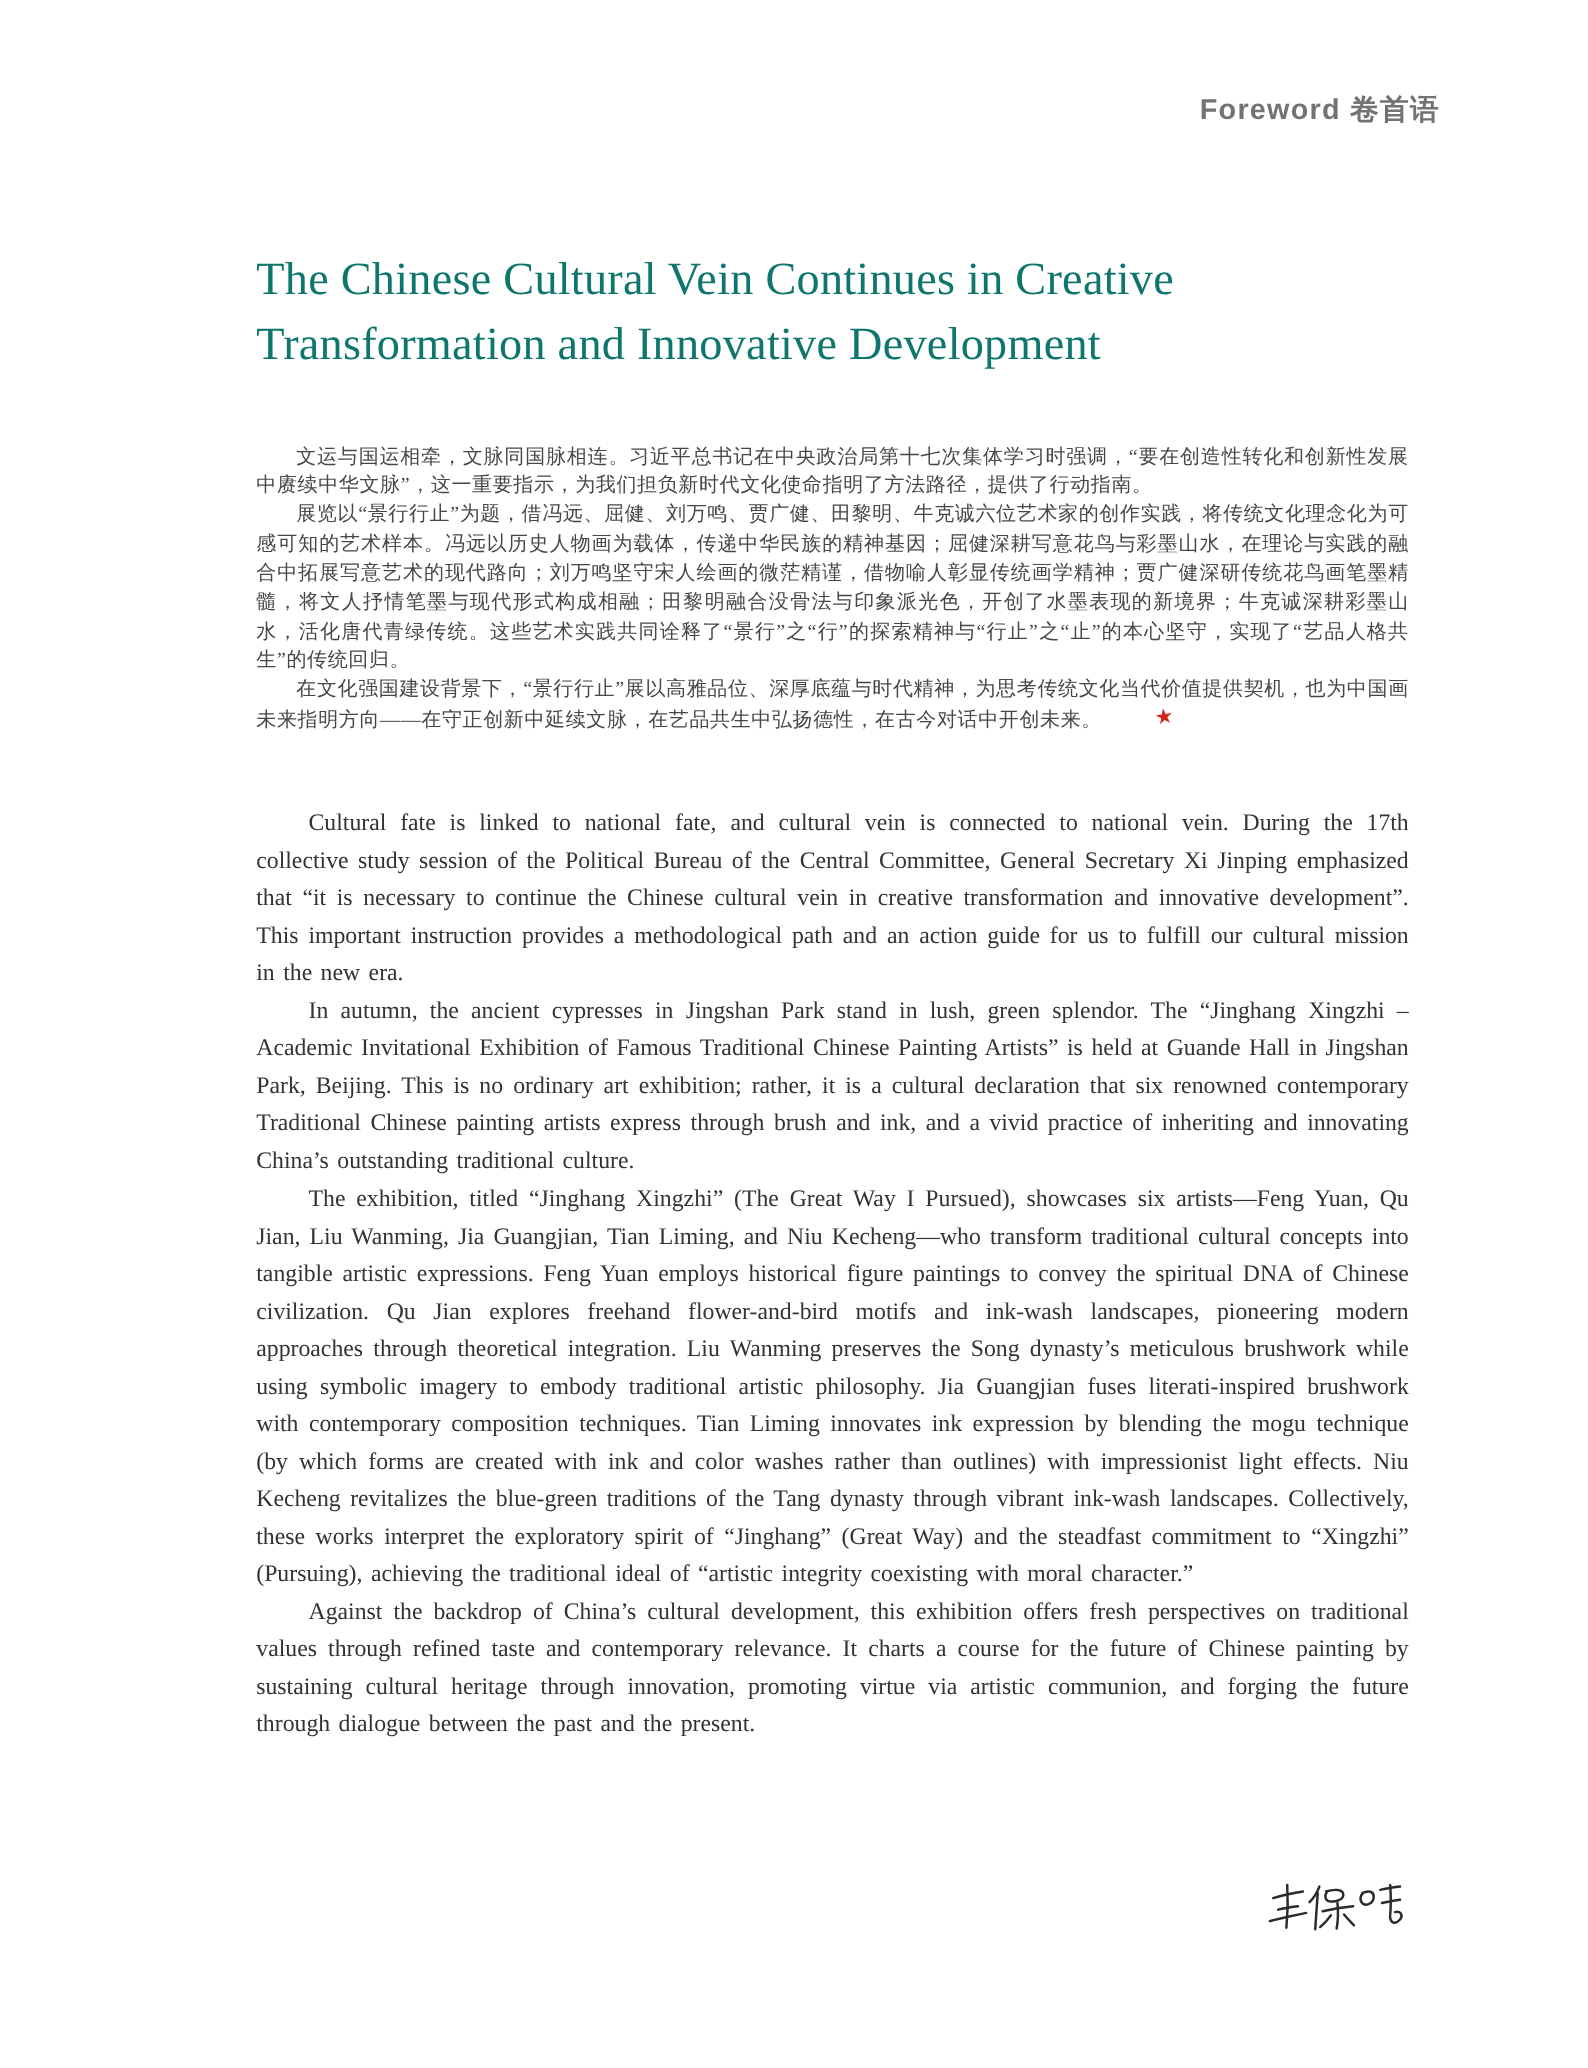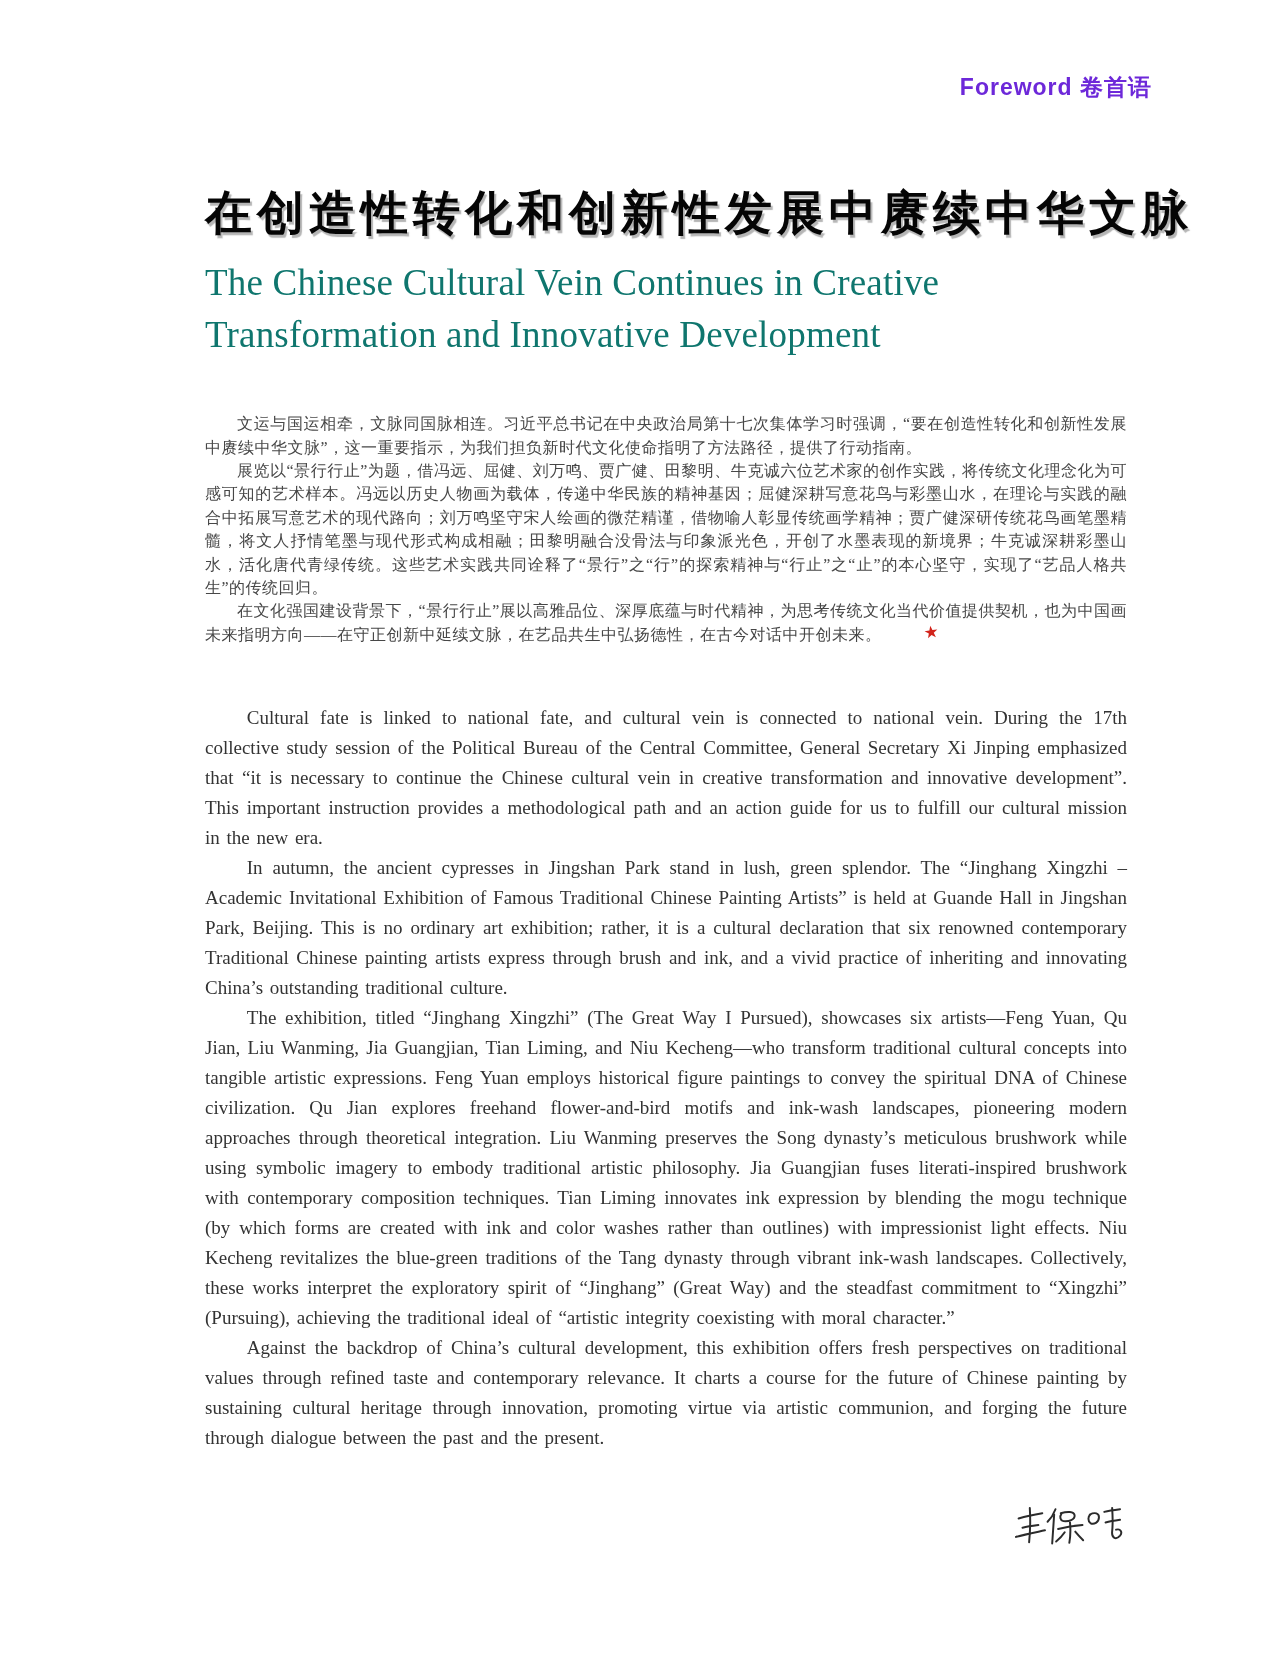--- a/index.html
+++ b/index.html
@@ -8,21 +8,21 @@
     width: 1270px;
     height: 1654px;
     background: #ffffff;
     overflow: hidden;
     font-family: "Liberation Serif", "DejaVu Serif", serif;
   }
   .foreword-label {
     position: absolute;
     top: 72px;
     right: 118px;
-    color: #6d28d9;
+    color: #737373;
     font-family: "Liberation Sans", "DejaVu Sans", sans-serif;
     font-size: 23px;
     font-weight: 600;
     letter-spacing: 1px;
   }
   .content {
     position: absolute;
     left: 205px;
     top: 184px;
     width: 922px;
@@ -88,21 +88,20 @@
 </style>
 </head>
 <body>
 
 <div class="page">
 
   <div class="foreword-label">Foreword  卷首语</div>
 
   <div class="content">
 
-    <h1 class="title-zh">在创造性转化和创新性发展中赓续中华文脉</h1>
 
     <h2 class="title-en">The Chinese Cultural Vein Continues in Creative Transformation and Innovative Development</h2>
 
     <div class="zh-body">
       <p>文运与国运相牵，文脉同国脉相连。习近平总书记在中央政治局第十七次集体学习时强调，“要在创造性转化和创新性发展中赓续中华文脉”，这一重要指示，为我们担负新时代文化使命指明了方法路径，提供了行动指南。</p>
       <p>展览以“景行行止”为题，借冯远、屈健、刘万鸣、贾广健、田黎明、牛克诚六位艺术家的创作实践，将传统文化理念化为可感可知的艺术样本。冯远以历史人物画为载体，传递中华民族的精神基因；屈健深耕写意花鸟与彩墨山水，在理论与实践的融合中拓展写意艺术的现代路向；刘万鸣坚守宋人绘画的微茫精谨，借物喻人彰显传统画学精神；贾广健深研传统花鸟画笔墨精髓，将文人抒情笔墨与现代形式构成相融；田黎明融合没骨法与印象派光色，开创了水墨表现的新境界；牛克诚深耕彩墨山水，活化唐代青绿传统。这些艺术实践共同诠释了“景行”之“行”的探索精神与“行止”之“止”的本心坚守，实现了“艺品人格共生”的传统回归。</p>
       <p><span>在文化强国建设背景下，“景行行止”展以高雅品位、深厚底蕴与时代精神，为思考传统文化当代价值提供契机，也为中国画未来指明方向——在守正创新中延续文脉，在艺品共生中弘扬德性，在古今对话中开创未来。</span><span class="star star-zh">★</span></p>
     </div>
 
     <div class="en-body">

